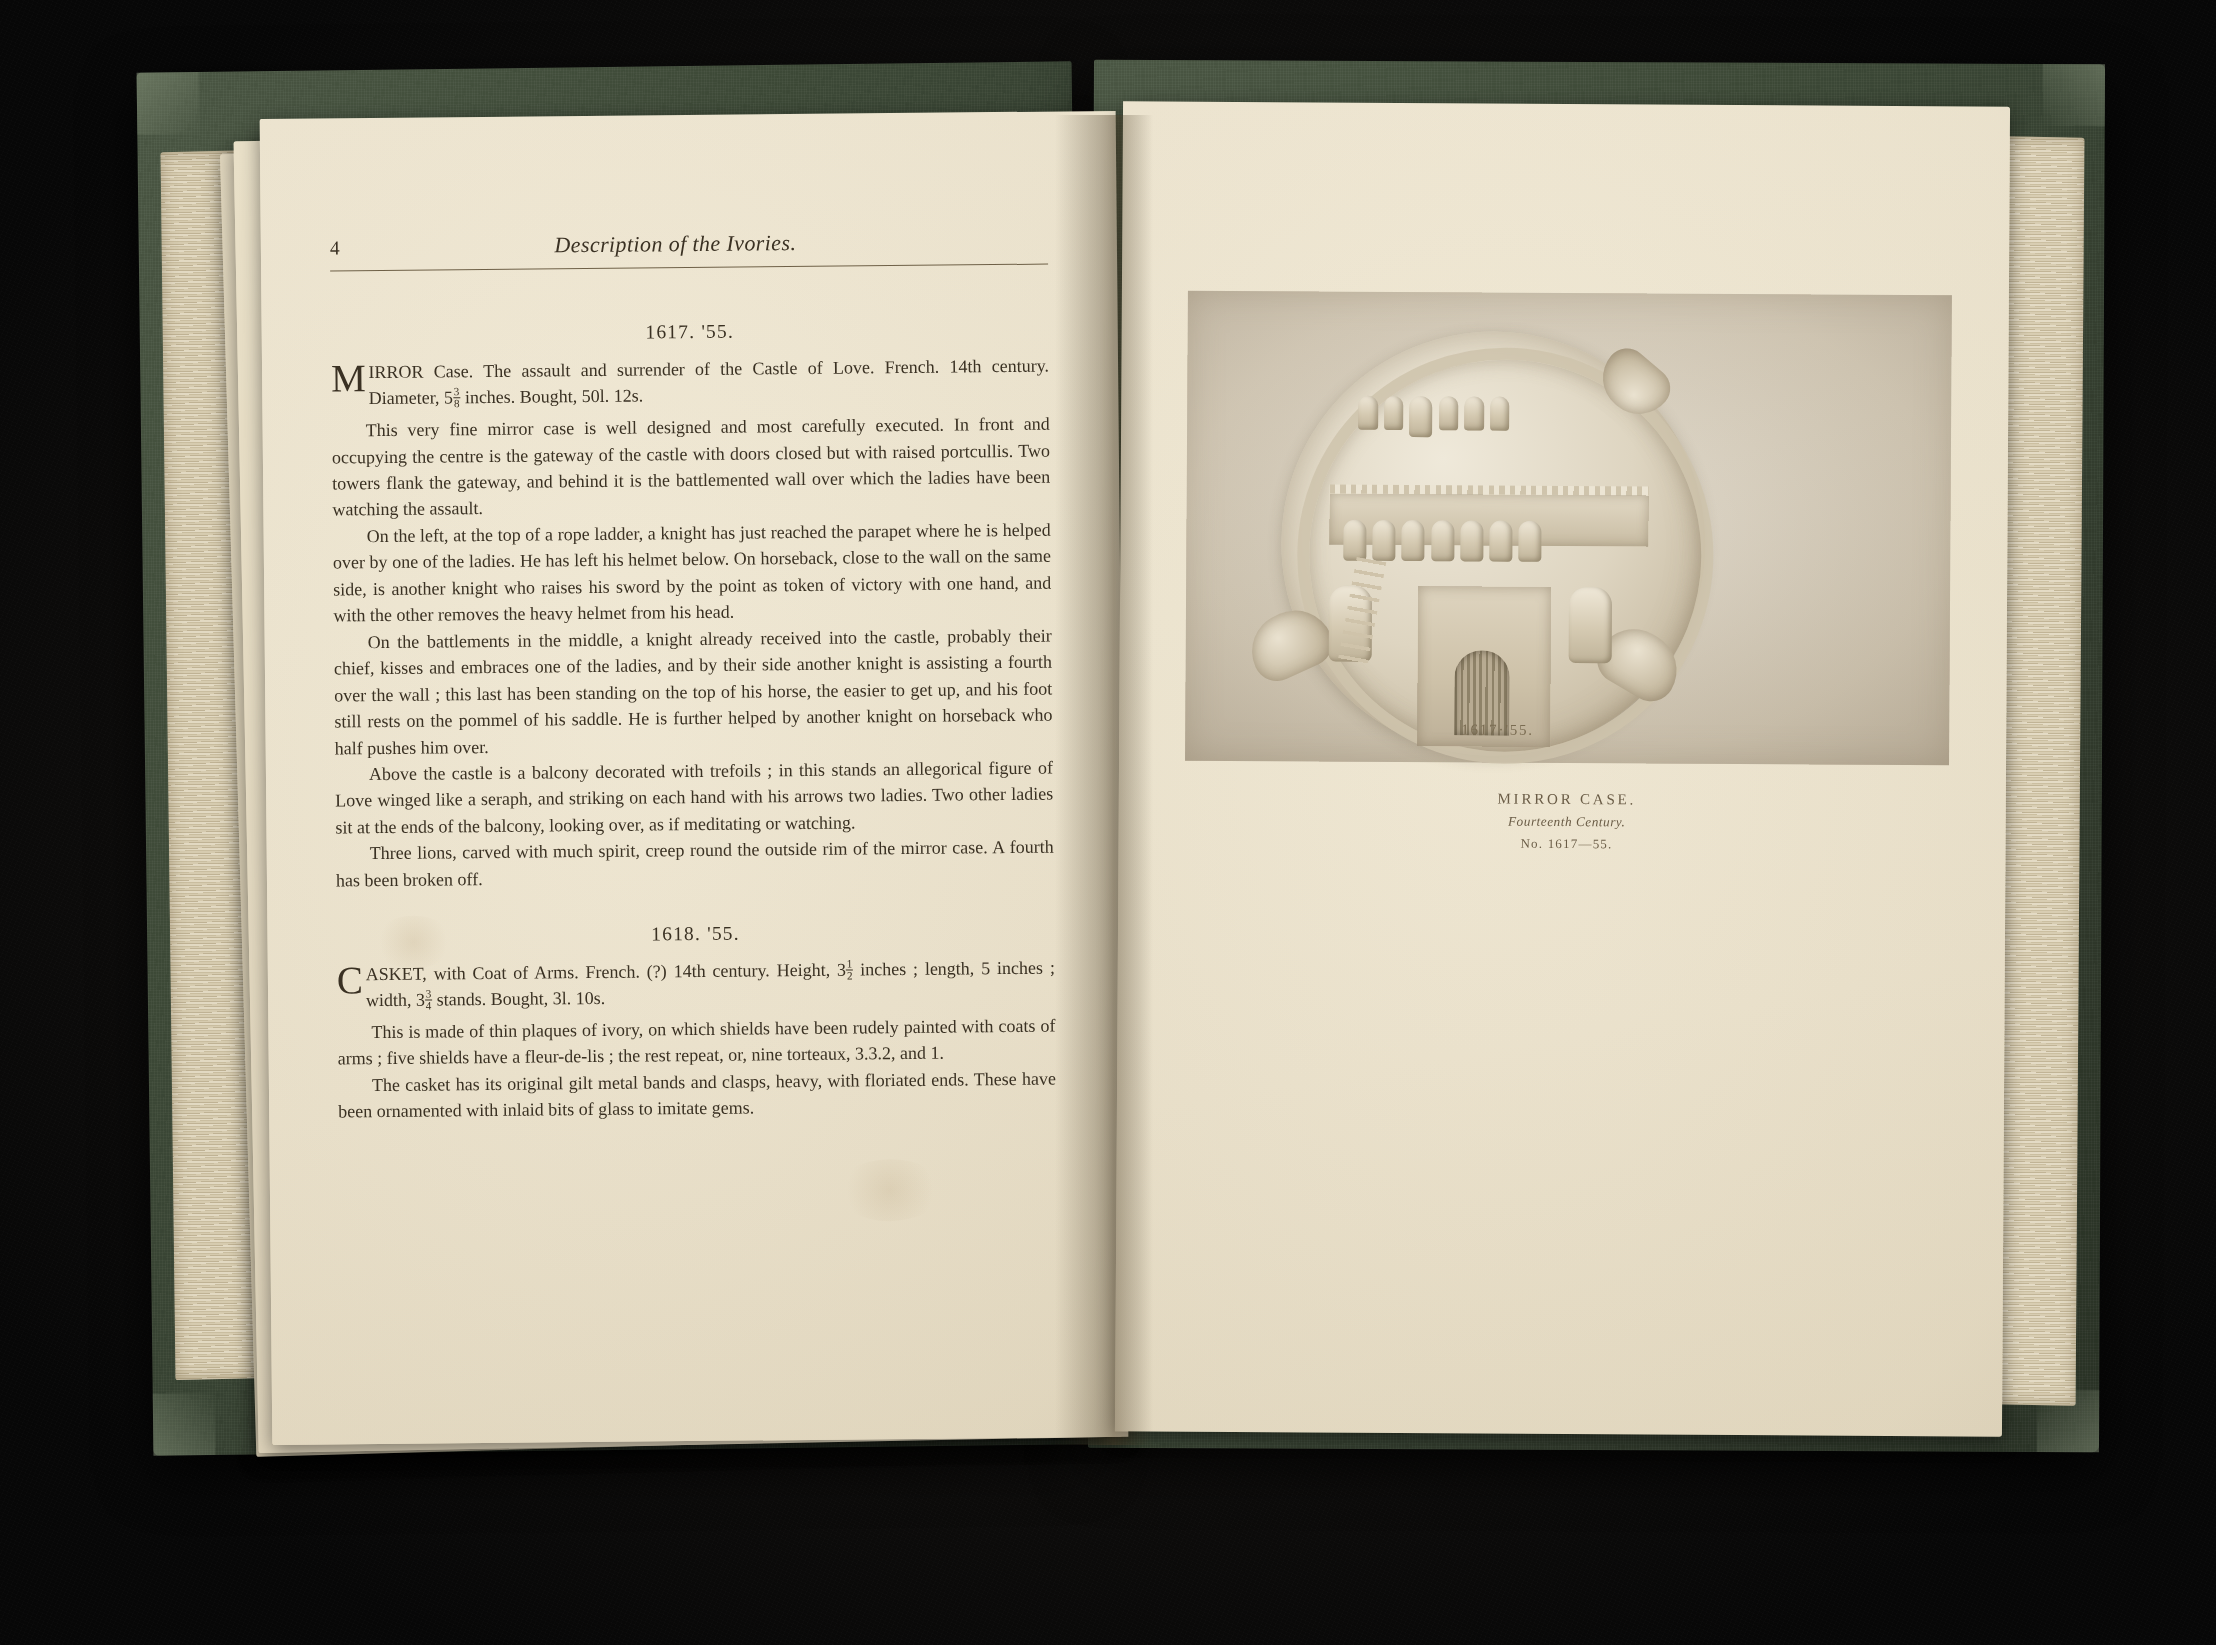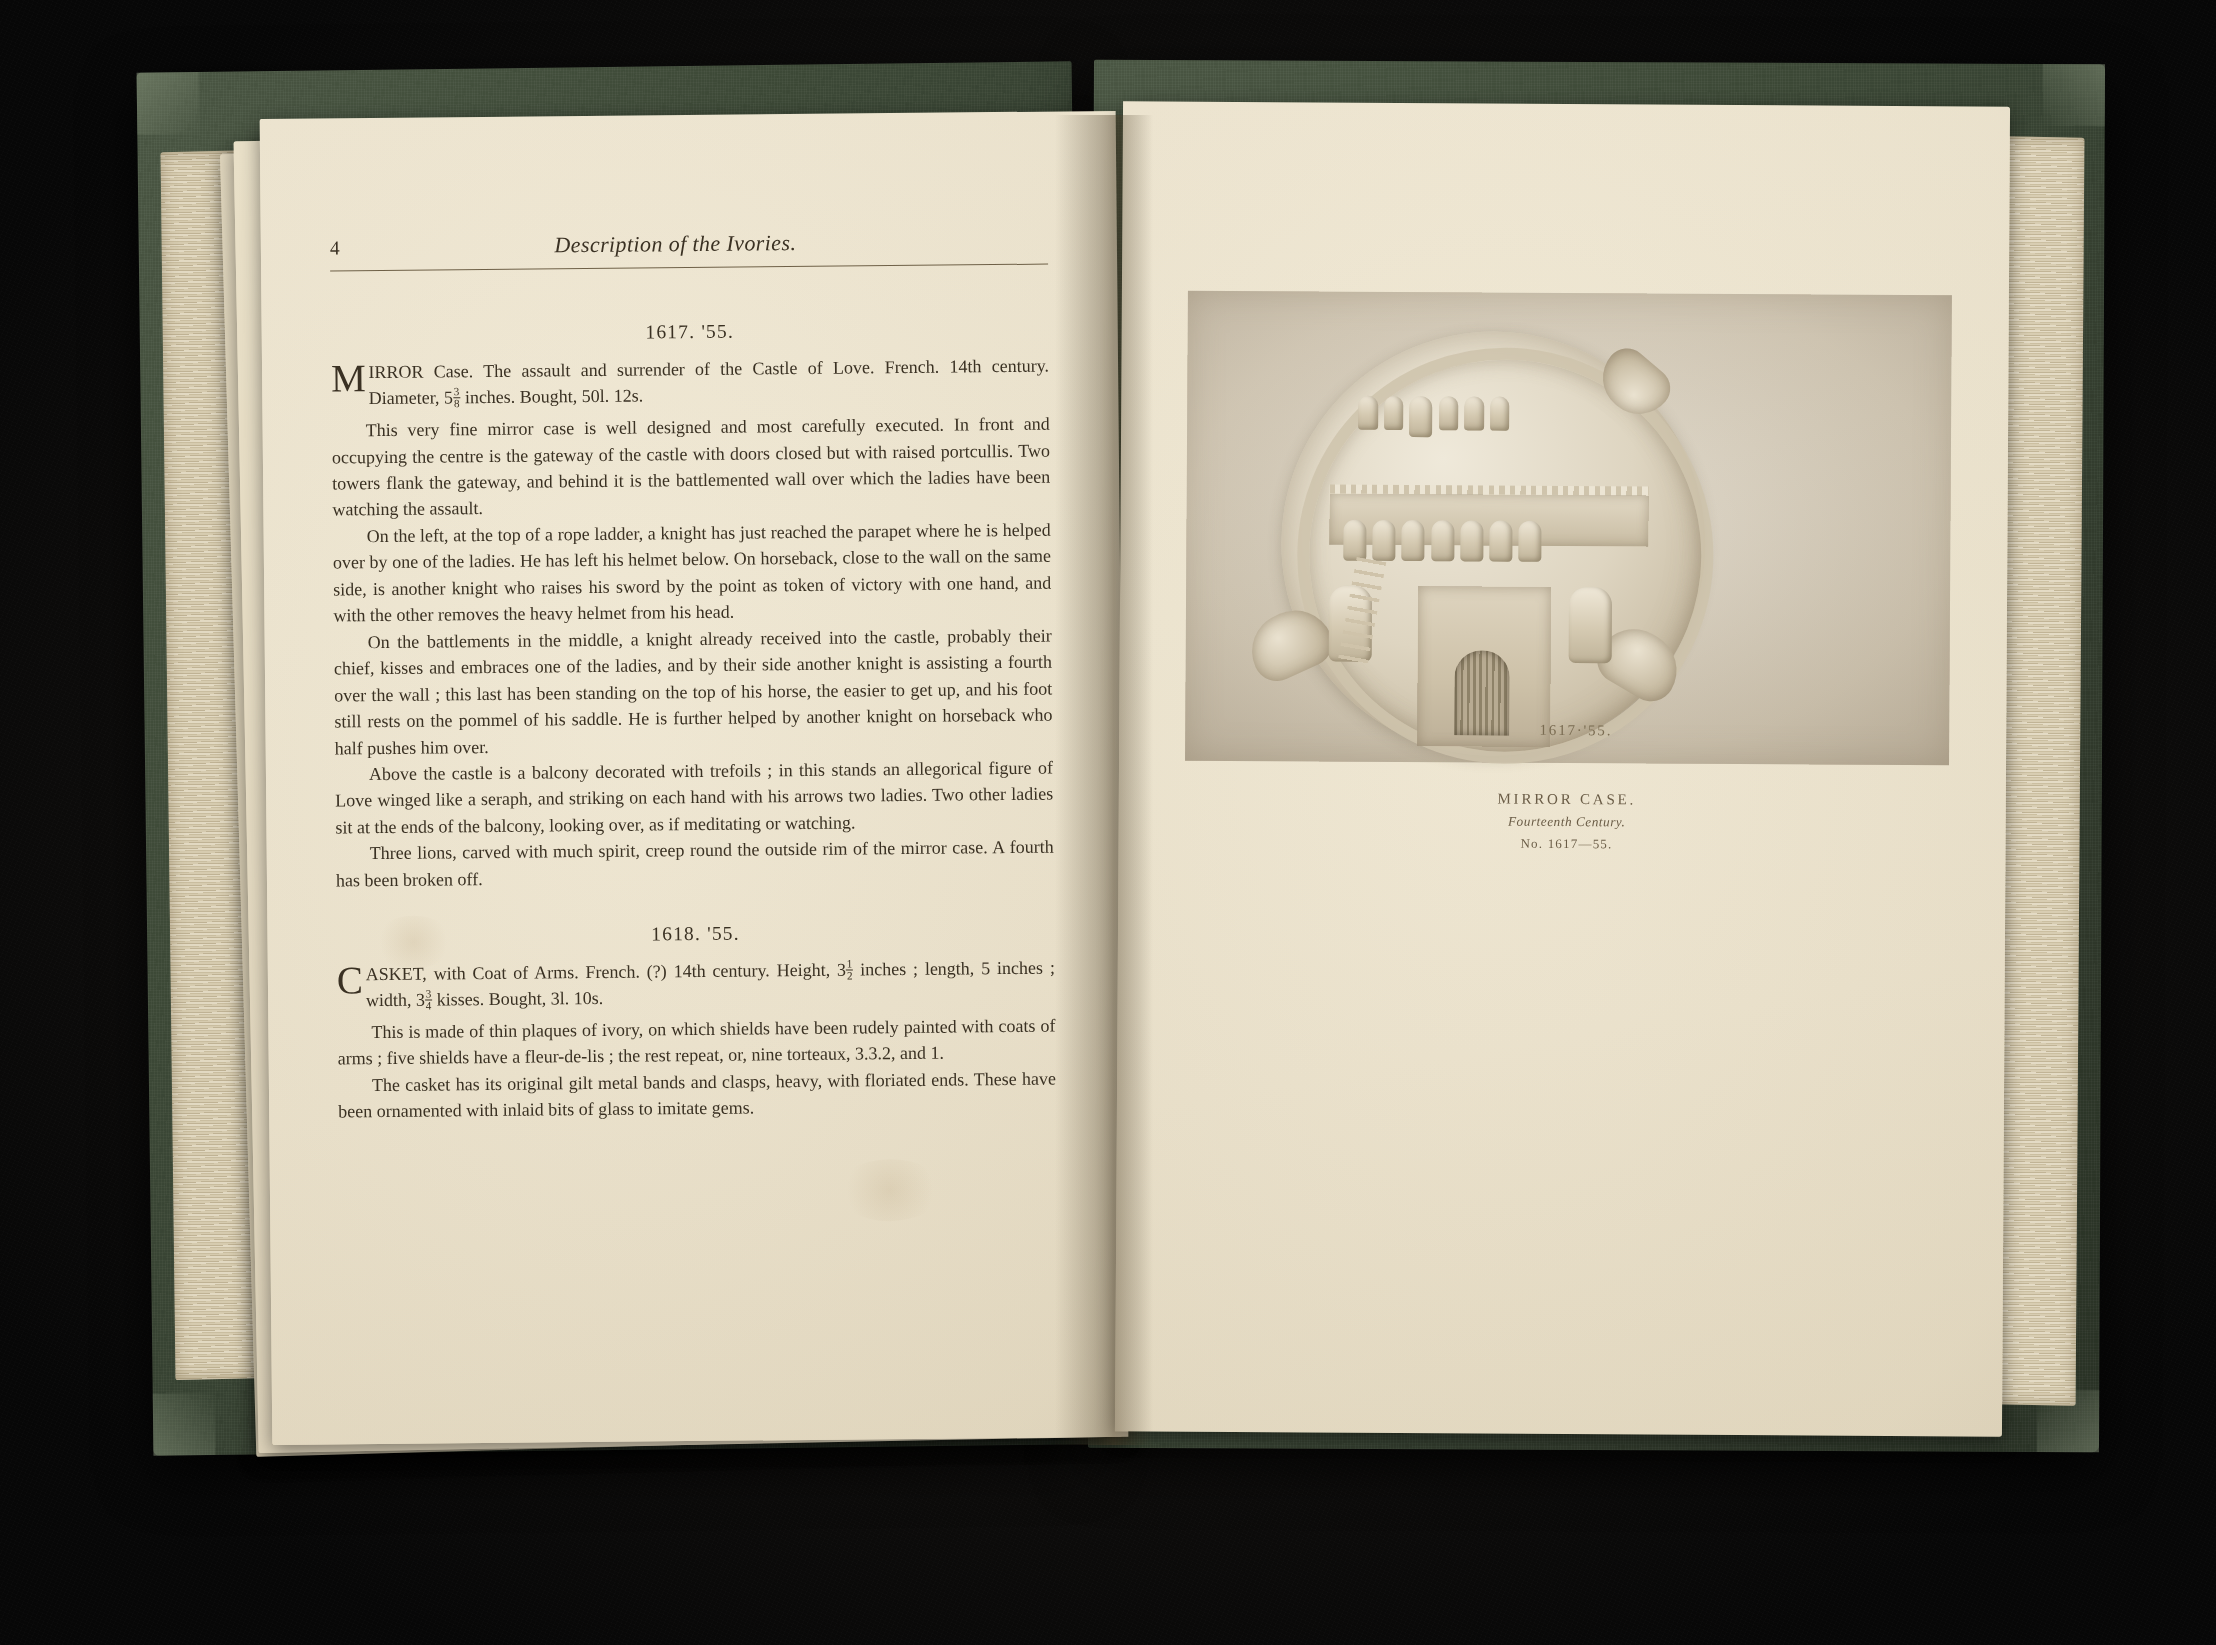--- a/index.html
+++ b/index.html
@@ -292,21 +292,21 @@
     position: absolute;
     width: 82px; height: 62px;
     border-radius: 41px 41px 25px 25px;
     background: radial-gradient(circle at 40% 35%, #eae2d0, #c8bca3 65%, #ad9f86 100%);
     box-shadow: inset 0 0 12.4px rgba(110,95,70,0.45);
   }
   #plate-inscription {
     position: absolute;
     left: 218px; top: 401px;
     width: 151px;
-    text-align: right;
+    text-align: left;
     font-size: 15px;
     letter-spacing: 1.8px;
     color: #7a6c52;
   }
   #plate-caption {
     position: absolute;
     left: 66px;
     top: 687px;
     width: 764px;
     text-align: center;
@@ -384,21 +384,21 @@
         <p class="body">On the battlements in the middle, a knight already received into the castle, probably their chief, kisses and embraces one of the ladies, and by their side another knight is assisting a fourth over the wall ; this last has been standing on the top of his horse, the easier to get up, and his foot still rests on the pommel of his saddle. He is further helped by another knight on horseback who half pushes him over.</p>
         <p class="body">Above the castle is a balcony decorated with trefoils ; in this stands an allegorical figure of Love winged like a seraph, and striking on each hand with his arrows two ladies. Two other ladies sit at the ends of the balcony, looking over, as if meditating or watching.</p>
         <p class="body">Three lions, carved with much spirit, creep round the outside rim of the mirror case. A fourth has been broken off.</p>
       </div>
 
       <div class="block-gap"></div>
 
       <div>
         <div class="entry-number">1618. '55.</div>
         <p class="entry-head">
-          <span class="dropcap">C</span><span>ASKET, with Coat of Arms. French. (?) 14th century. Height, 3</span><span class="frac"><span class="n">1</span><span class="d">2</span></span><span> inches ; length, 5 inches ; width, 3</span><span class="frac"><span class="n">3</span><span class="d">4</span></span><span> kisses.</span>
+          <span class="dropcap">C</span><span>ASKET, with Coat of Arms. French. (?) 14th century. Height, 3</span><span class="frac"><span class="n">1</span><span class="d">2</span></span><span> inches ; length, 5 inches ; width, 3</span><span class="frac"><span class="n">3</span><span class="d">4</span></span><span> stands.</span>
           <span>Bought, 3l. 10s.</span>
         </p>
         <p class="body">This is made of thin plaques of ivory, on which shields have been rudely painted with coats of arms ; five shields have a fleur-de-lis ; the rest repeat, or, nine torteaux, 3.3.2, and 1.</p>
         <p class="body">The casket has its original gilt metal bands and clasps, heavy, with floriated ends. These have been ornamented with inlaid bits of glass to imitate gems.</p>
       </div>
 
     </div>
   </div>
 
   <div class="leaf" id="leaf-right">

